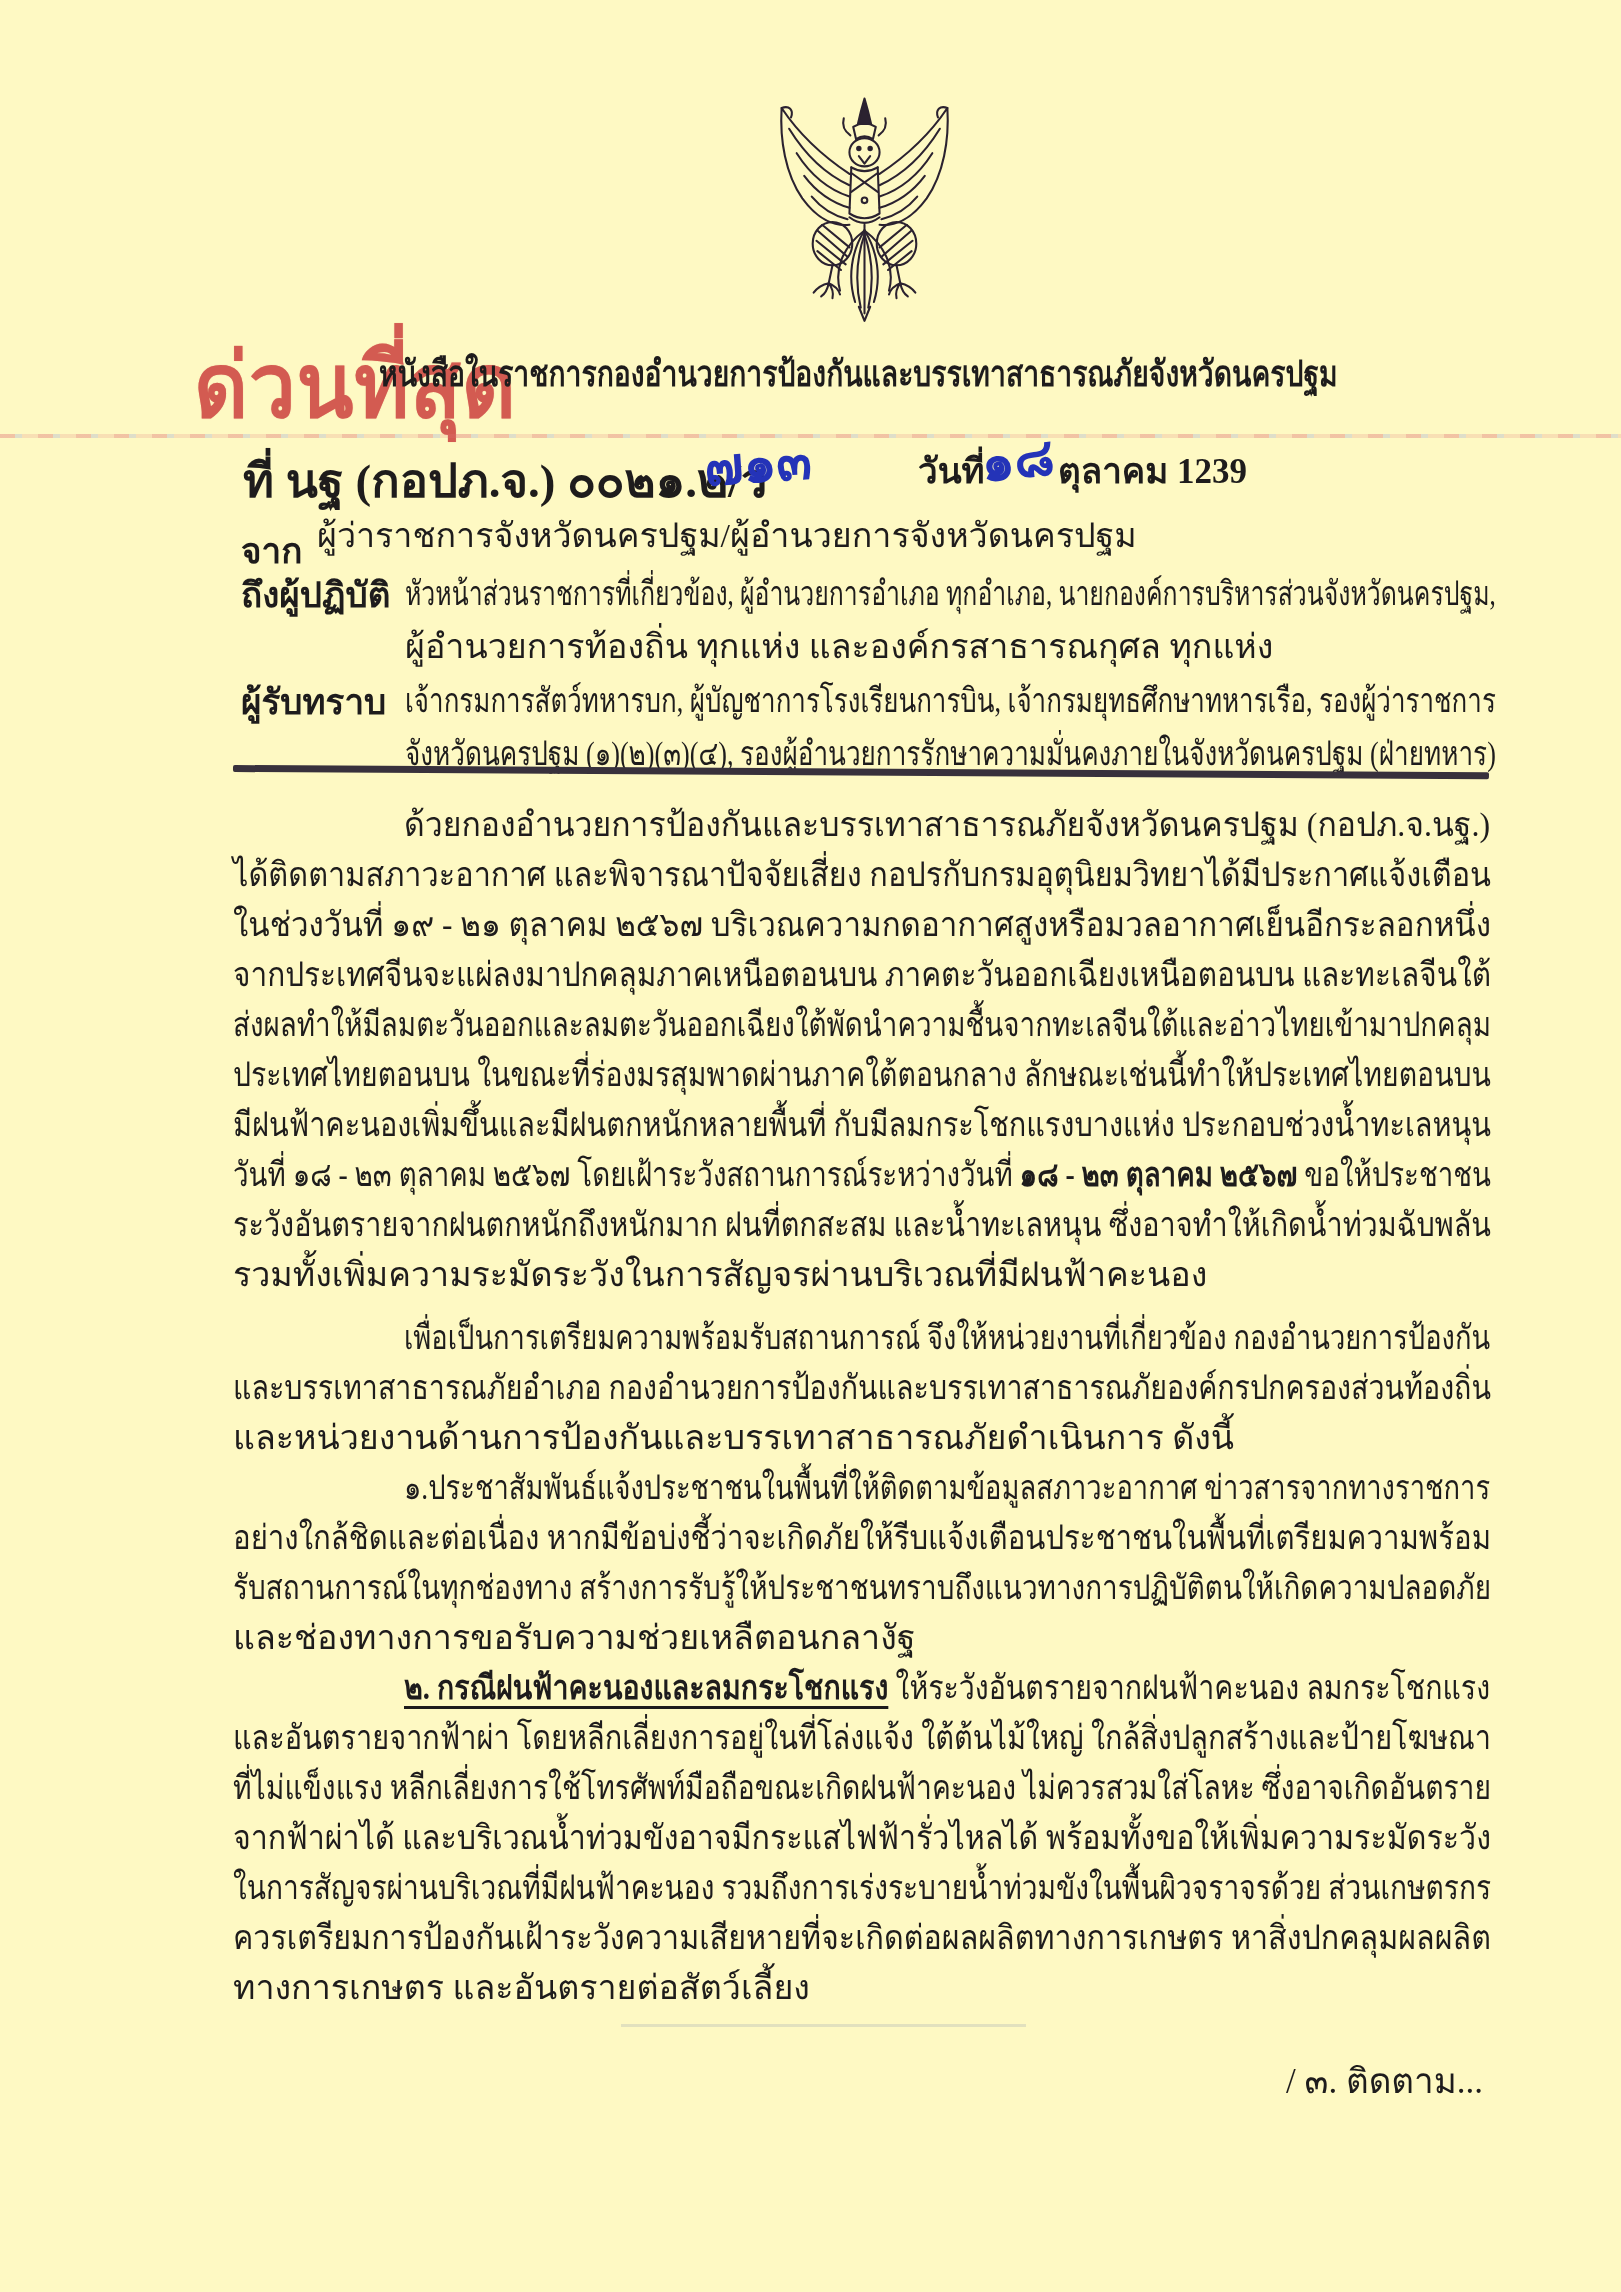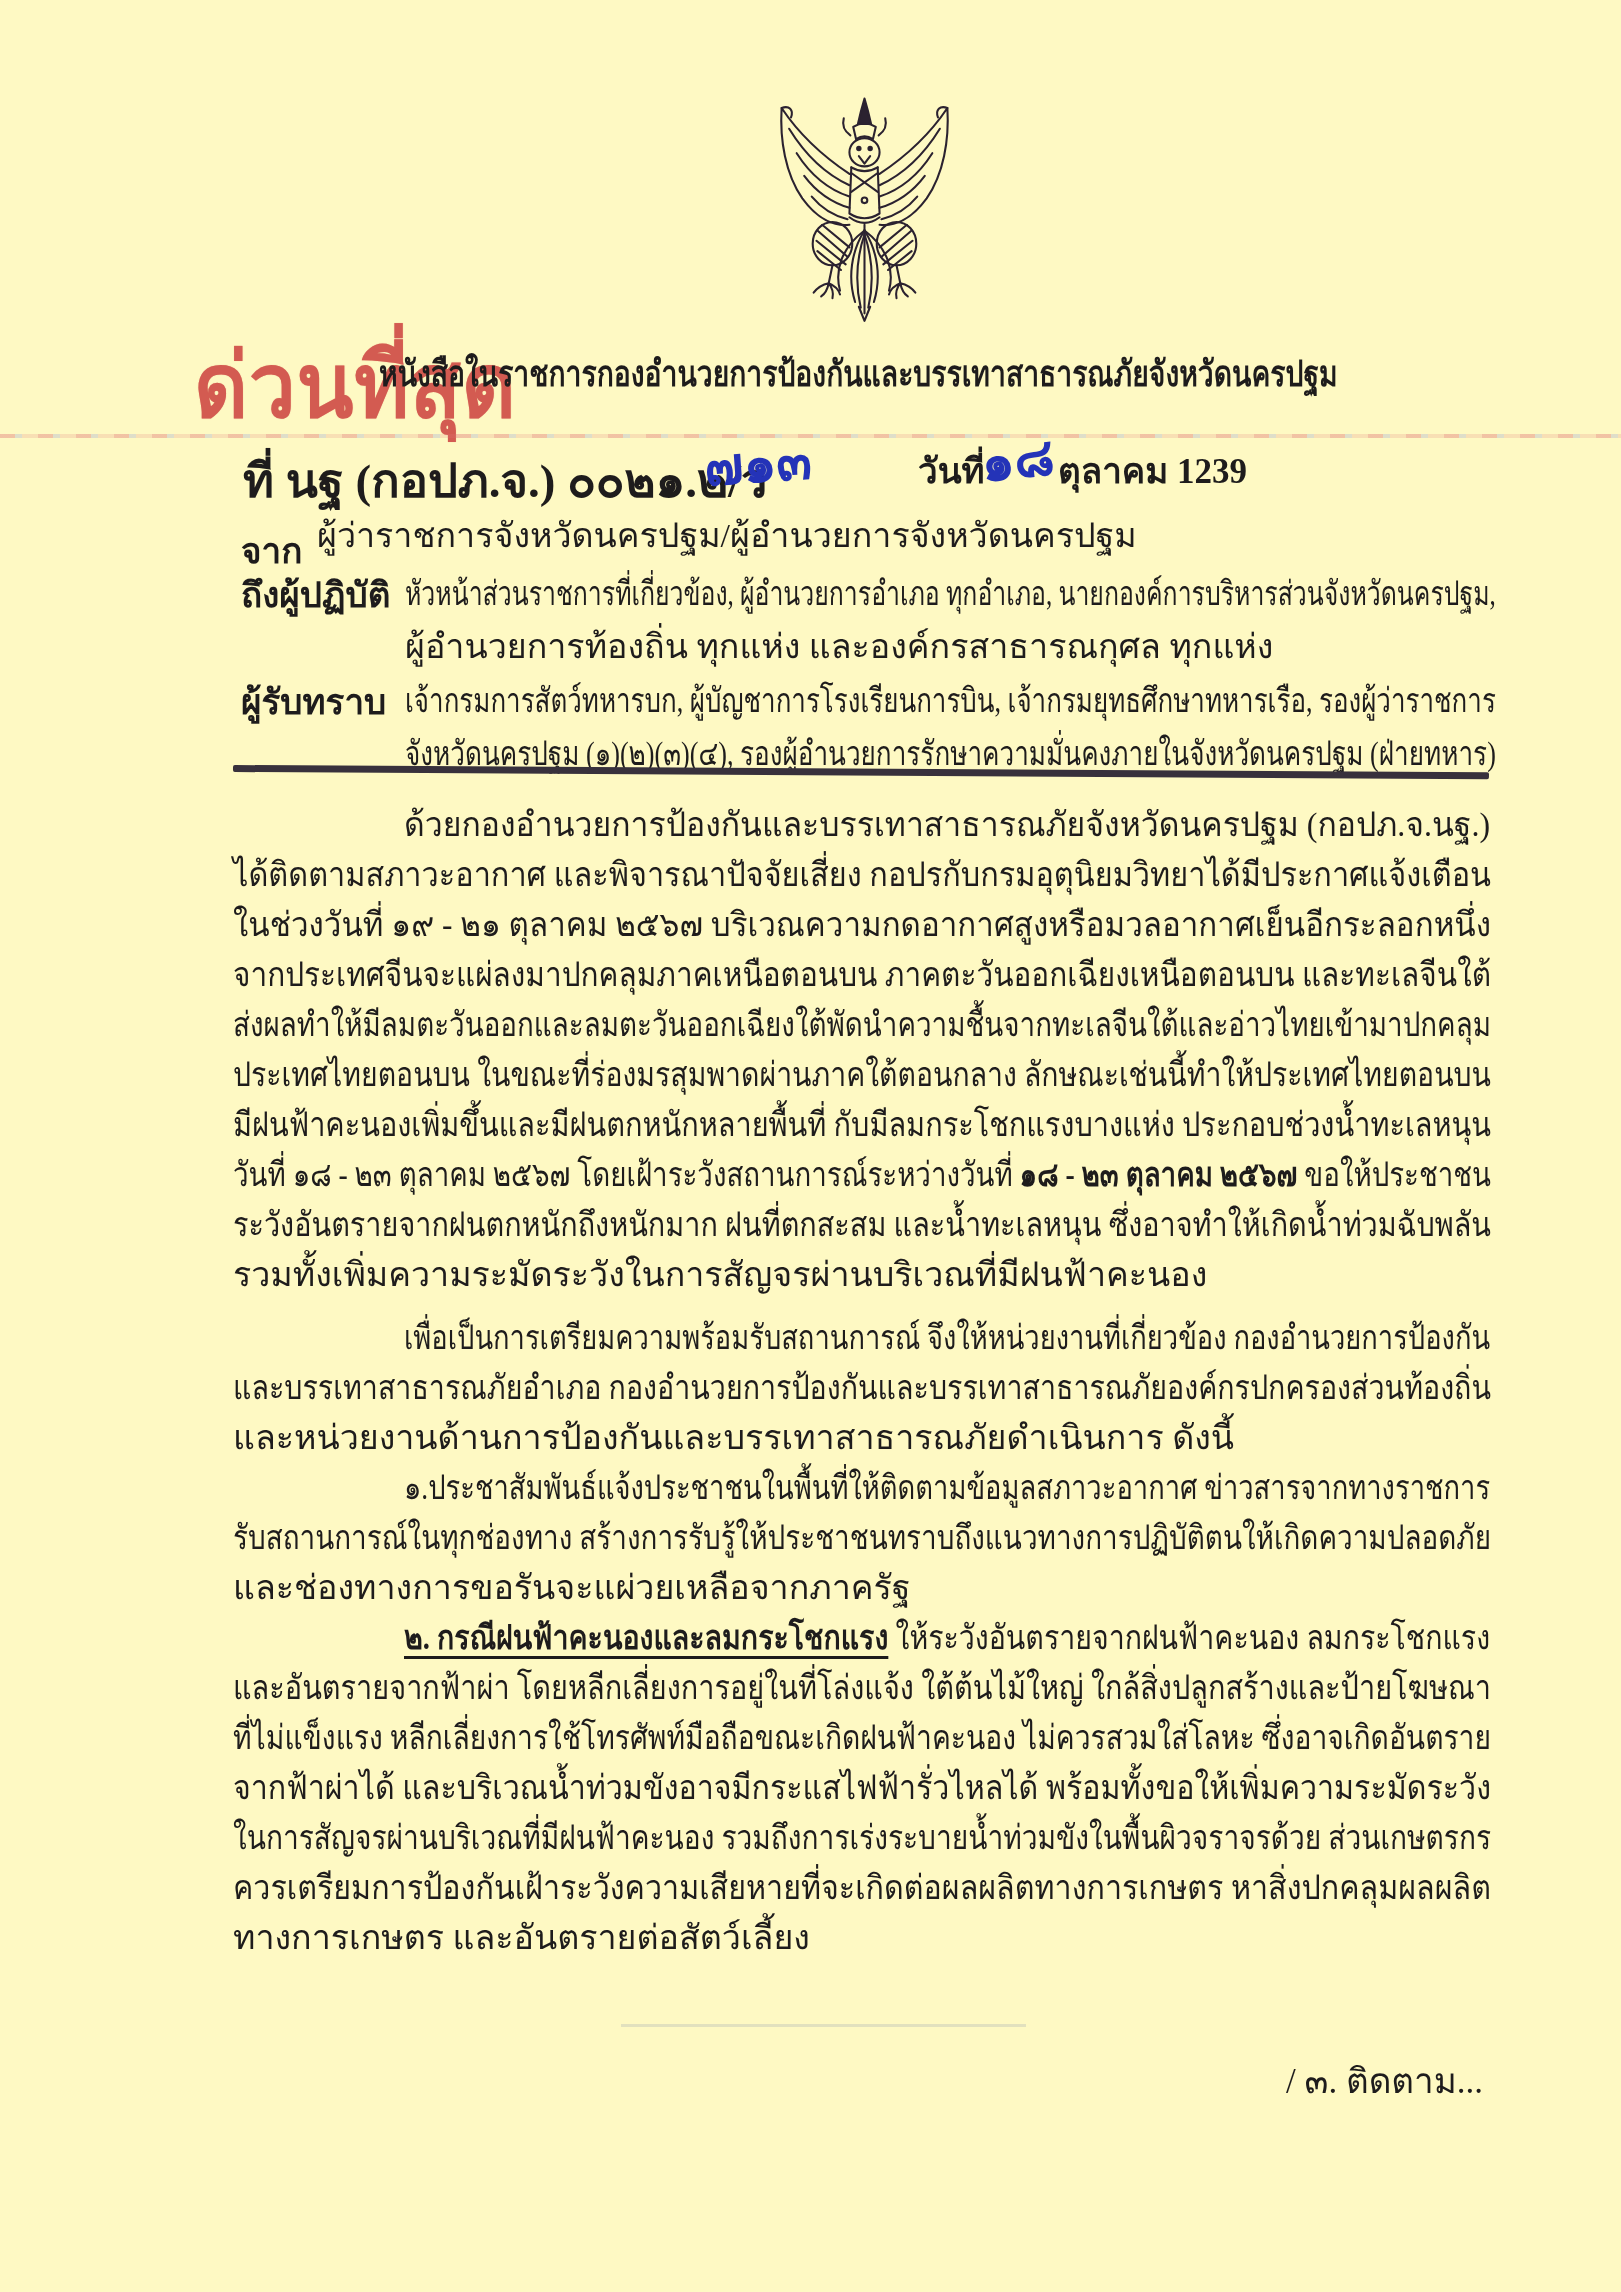--- a/index.html
+++ b/index.html
@@ -169,22 +169,23 @@
       <div class="bline"><span class="lt" style="transform-origin: left center; transform: scaleX(0.816638);"><span>ส่งผลทำให้มีลมตะวันออกและลมตะวันออกเฉียงใต้พัดนำความชื้นจากทะเลจีนใต้และอ่าวไทยเข้ามาปกคลุม</span></span></div>
       <div class="bline"><span class="lt" style="transform-origin: left center; transform: scaleX(0.835421);"><span>ประเทศไทยตอนบน ในขณะที่ร่องมรสุมพาดผ่านภาคใต้ตอนกลาง ลักษณะเช่นนี้ทำให้ประเทศไทยตอนบน</span></span></div>
       <div class="bline"><span class="lt" style="transform-origin: left center; transform: scaleX(0.849177);"><span>มีฝนฟ้าคะนองเพิ่มขึ้นและมีฝนตกหนักหลายพื้นที่ กับมีลมกระโชกแรงบางแห่ง ประกอบช่วงน้ำทะเลหนุน</span></span></div>
       <div class="bline"><span class="lt" style="transform-origin: left center; transform: scaleX(0.814095);"><span>วันที่ ๑๘ - ๒๓ ตุลาคม ๒๕๖๗ โดยเฝ้าระวังสถานการณ์ระหว่างวันที่ </span><span class="b">๑๘ - ๒๓ ตุลาคม ๒๕๖๗</span><span> ขอให้ประชาชน</span></span></div>
       <div class="bline"><span class="lt" style="transform-origin: left center; transform: scaleX(0.847076);"><span>ระวังอันตรายจากฝนตกหนักถึงหนักมาก ฝนที่ตกสะสม และน้ำทะเลหนุน ซึ่งอาจทำให้เกิดน้ำท่วมฉับพลัน</span></span></div>
       <div class="bline"><span class="lt"><span>รวมทั้งเพิ่มความระมัดระวังในการสัญจรผ่านบริเวณที่มีฝนฟ้าคะนอง</span></span></div>
       <div class="bline indent" style="margin-top: 13px;"><span class="lt" style="transform-origin: left center; transform: scaleX(0.80288);"><span>เพื่อเป็นการเตรียมความพร้อมรับสถานการณ์ จึงให้หน่วยงานที่เกี่ยวข้อง กองอำนวยการป้องกัน</span></span></div>
       <div class="bline"><span class="lt" style="transform-origin: left center; transform: scaleX(0.841183);"><span>และบรรเทาสาธารณภัยอำเภอ กองอำนวยการป้องกันและบรรเทาสาธารณภัยองค์กรปกครองส่วนท้องถิ่น</span></span></div>
       <div class="bline"><span class="lt"><span>และหน่วยงานด้านการป้องกันและบรรเทาสาธารณภัยดำเนินการ ดังนี้</span></span></div>
       <div class="bline indent"><span class="lt" style="transform-origin: left center; transform: scaleX(0.803915);"><span>๑.ประชาสัมพันธ์แจ้งประชาชนในพื้นที่ให้ติดตามข้อมูลสภาวะอากาศ ข่าวสารจากทางราชการ</span></span></div>
+      <div class="bline"><span class="lt" style="transform-origin: left center; transform: scaleX(0.864111);"><span>อย่างใกล้ชิดและต่อเนื่อง หากมีข้อบ่งชี้ว่าจะเกิดภัยให้รีบแจ้งเตือนประชาชนในพื้นที่เตรียมความพร้อม</span></span></div>
       <div class="bline"><span class="lt" style="transform-origin: left center; transform: scaleX(0.819535);"><span>รับสถานการณ์ในทุกช่องทาง สร้างการรับรู้ให้ประชาชนทราบถึงแนวทางการปฏิบัติตนให้เกิดความปลอดภัย</span></span></div>
-      <div class="bline"><span class="lt"><span>และช่องทางการขอรันจะแผ่วยเหลือจากภาครัฐ</span></span></div>
+      <div class="bline"><span class="lt"><span>และช่องทางการขอรับความช่วยเหลืตอนกลางัฐ</span></span></div>
       <div class="bline indent"><span class="lt" style="transform-origin: left center; transform: scaleX(0.838708);"><span class="b u">๒. กรณีฝนฟ้าคะนองและลมกระโชกแรง</span><span> ให้ระวังอันตรายจากฝนฟ้าคะนอง ลมกระโชกแรง</span></span></div>
       <div class="bline"><span class="lt" style="transform-origin: left center; transform: scaleX(0.848974);"><span>และอันตรายจากฟ้าผ่า โดยหลีกเลี่ยงการอยู่ในที่โล่งแจ้ง ใต้ต้นไม้ใหญ่ ใกล้สิ่งปลูกสร้างและป้ายโฆษณา</span></span></div>
       <div class="bline"><span class="lt" style="transform-origin: left center; transform: scaleX(0.829866);"><span>ที่ไม่แข็งแรง หลีกเลี่ยงการใช้โทรศัพท์มือถือขณะเกิดฝนฟ้าคะนอง ไม่ควรสวมใส่โลหะ ซึ่งอาจเกิดอันตราย</span></span></div>
       <div class="bline"><span class="lt" style="transform-origin: left center; transform: scaleX(0.893332);"><span>จากฟ้าผ่าได้ และบริเวณน้ำท่วมขังอาจมีกระแสไฟฟ้ารั่วไหลได้ พร้อมทั้งขอให้เพิ่มความระมัดระวัง</span></span></div>
       <div class="bline"><span class="lt" style="transform-origin: left center; transform: scaleX(0.826535);"><span>ในการสัญจรผ่านบริเวณที่มีฝนฟ้าคะนอง รวมถึงการเร่งระบายน้ำท่วมขังในพื้นผิวจราจรด้วย ส่วนเกษตรกร</span></span></div>
       <div class="bline"><span class="lt" style="transform-origin: left center; transform: scaleX(0.894879);"><span>ควรเตรียมการป้องกันเฝ้าระวังความเสียหายที่จะเกิดต่อผลผลิตทางการเกษตร หาสิ่งปกคลุมผลผลิต</span></span></div>
       <div class="bline"><span class="lt"><span>ทางการเกษตร และอันตรายต่อสัตว์เลี้ยง</span></span></div>
     </div>
 
   <div class="footer-cont">/ ๓. ติดตาม...</div>

